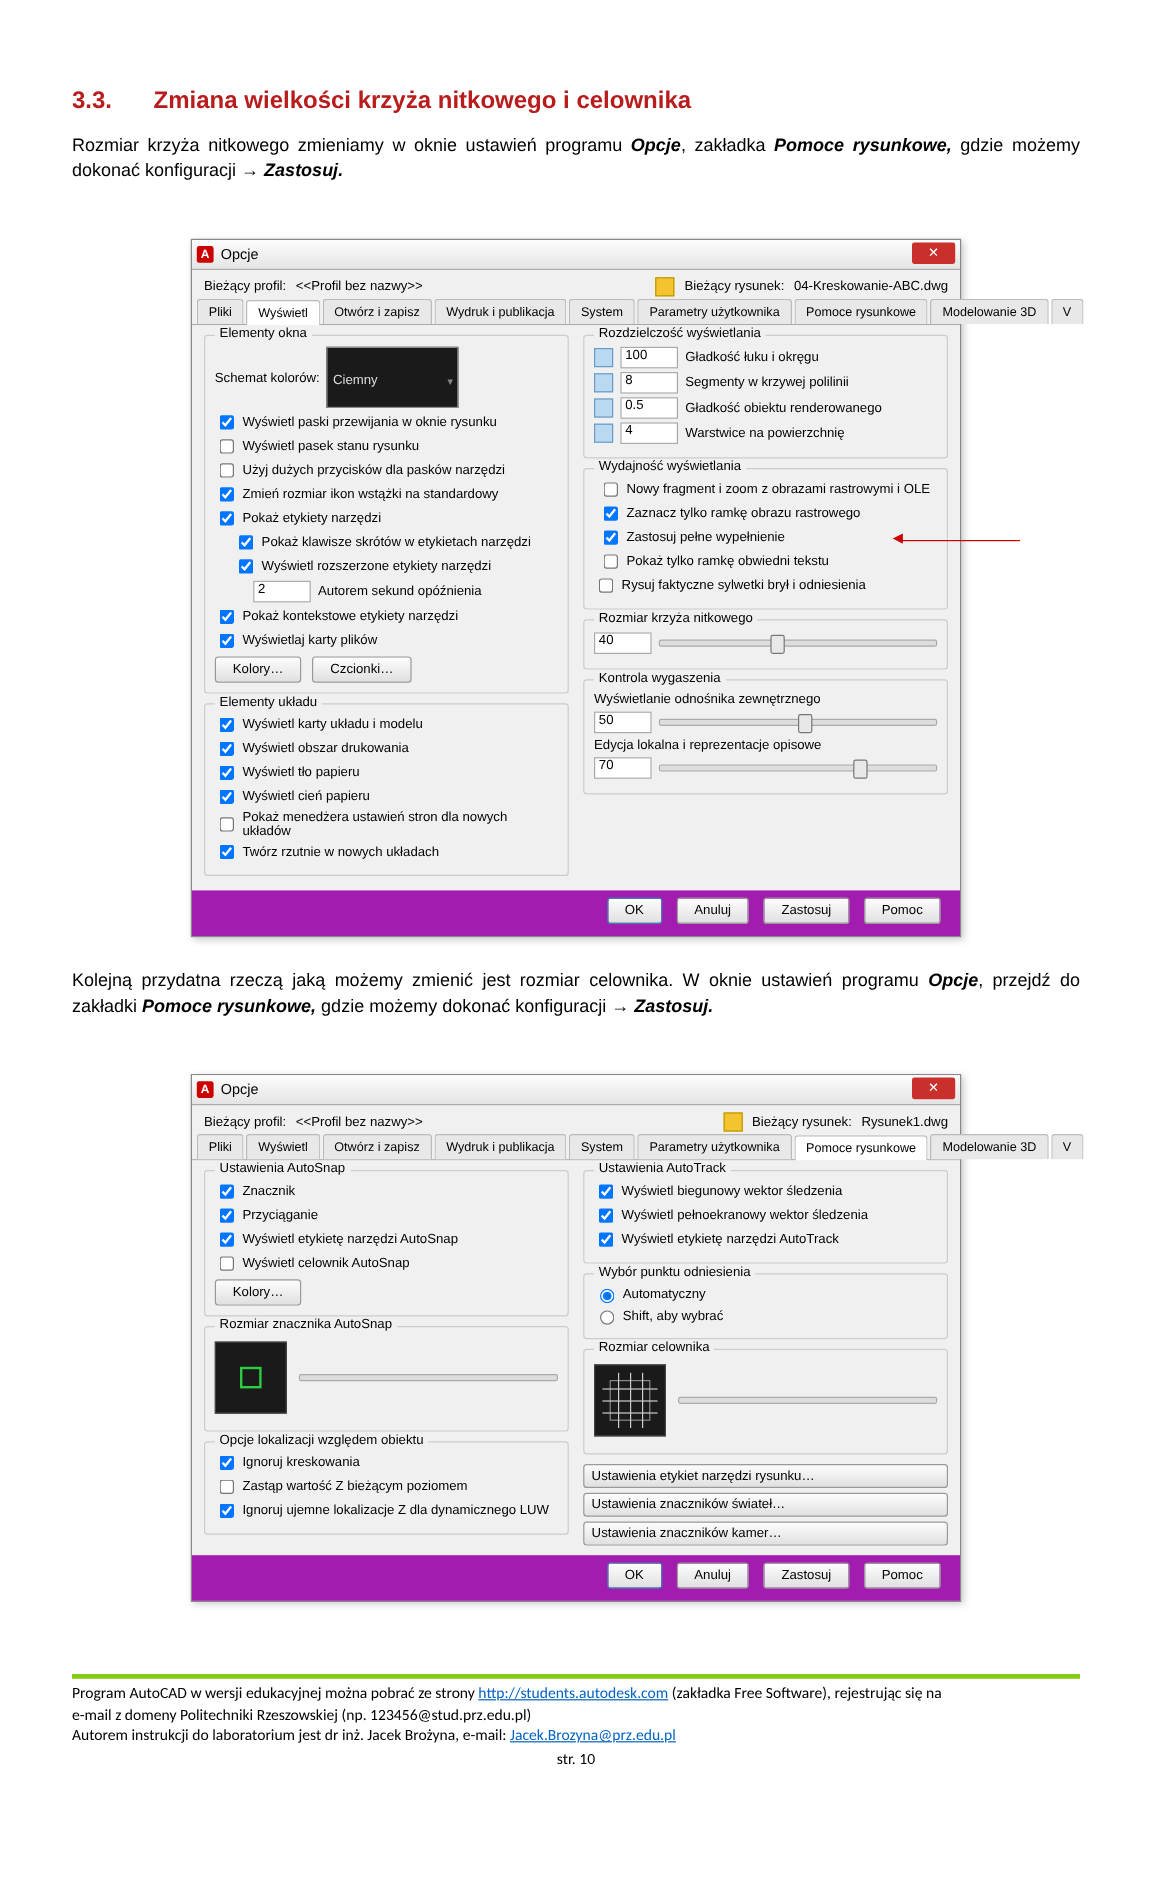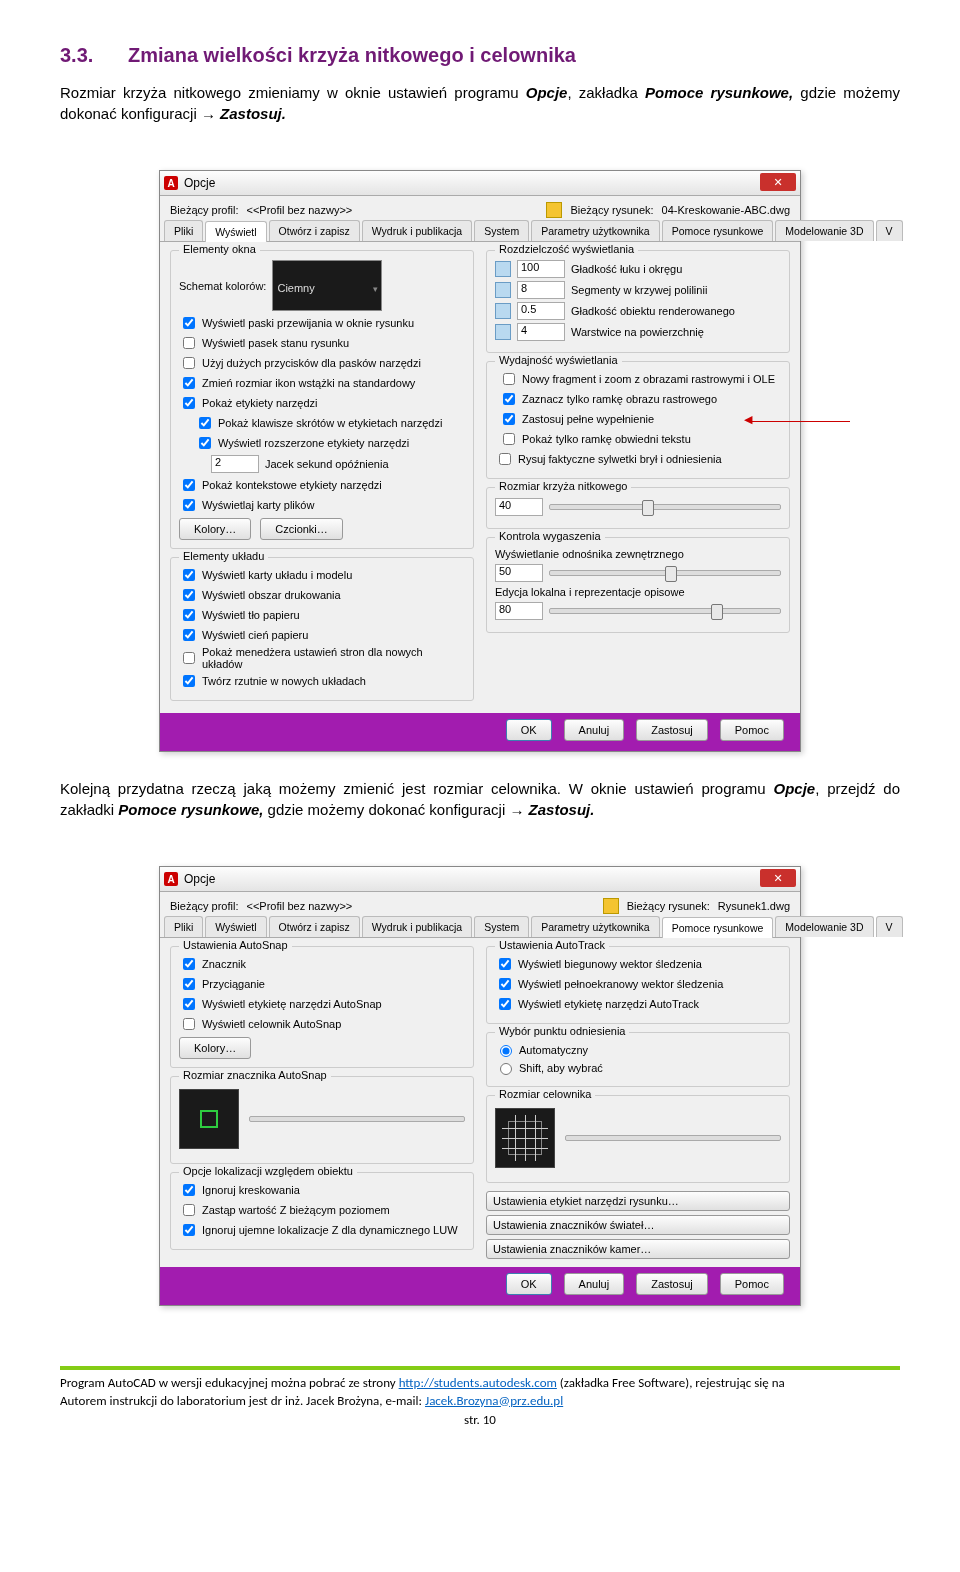--- a/index.html
+++ b/index.html
@@ -1,17 +1,17 @@
 <!DOCTYPE html>
 <html><head>
 <meta charset="utf-8">
 <style>
   body { margin:0; background:#fff; font-family: Verdana, Arial, sans-serif; color:#000; width:960px; margin:0 auto; }
   .page { padding:44px 60px 30px 60px; }
-  .heading { font-size:20px; font-weight:bold; color:#701a75; margin-bottom:14px; }
+  .heading { font-size:20px; font-weight:bold; color:#b91c1c; margin-bottom:14px;margin-top:29px; }
   .heading .num { display:inline-block; width:68px; }
   .paratext { font-size:15px; line-height:1.4; text-align:justify; margin-bottom:8px; }
   .bolditalic { font-weight:bold; font-style:italic; }
 
   .dialog { width:640px; margin:46px auto 20px auto; border:1px solid #888; background:#f0f0f0; font-family:"Segoe UI",Tahoma,sans-serif; font-size:11px; color:#000; box-shadow:2px 2px 6px rgba(0,0,0,0.2); }
   .titlebar { height:24px; background:linear-gradient(#fdfdfd,#e4e4e4); border-bottom:1px solid #aaa; display:flex; align-items:center; padding:0 4px; position:relative; }
   .titlebar .aicon { width:14px; height:14px; background:#c00; border-radius:2px; margin-right:6px; display:inline-flex; align-items:center; justify-content:center; color:#fff; font-size:10px; font-weight:bold; }
   .titlebar .ttxt { font-size:12px; }
   .titlebar .close { position:absolute; right:4px; top:2px; width:36px; height:18px; background:#c9302c; border-radius:2px; color:#fff; text-align:center; line-height:18px; font-size:11px; }
   .infobar { padding:6px 10px 2px 10px; display:flex; align-items:center; gap:8px; }
@@ -129,21 +129,21 @@
           <div class="check indent">
               <input type="checkbox" checked="" style="">
               <span>Pokaż klawisze skrótów w etykietach narzędzi</span>
             </div>
           <div class="check indent">
               <input type="checkbox" checked="" style="">
               <span>Wyświetl rozszerzone etykiety narzędzi</span>
             </div>
           <div class="row indent" style="margin-left:32px;">
               <span class="numbox">2</span>
-              <span>Jacek sekund opóźnienia</span>
+              <span>Autorem sekund opóźnienia</span>
             </div>
           <div class="check">
               <input type="checkbox" checked="" style="">
               <span>Pokaż kontekstowe etykiety narzędzi</span>
             </div>
           <div class="check">
               <input type="checkbox" checked="" style="">
               <span>Wyświetlaj karty plików</span>
             </div>
           <div style="margin-top:4px;">
@@ -244,21 +244,21 @@
           <div class="group-title">Kontrola wygaszenia</div>
           <div class="label">Wyświetlanie odnośnika zewnętrznego</div>
           <div class="slider">
               <span class="val">50</span>
               <div class="track">
                 <div class="thumb" style="left:50%"></div>
               </div>
             </div>
           <div class="label">Edycja lokalna i reprezentacje opisowe</div>
           <div class="slider">
-              <span class="val">80</span>
+              <span class="val">70</span>
               <div class="track">
                 <div class="thumb" style="left:70%"></div>
               </div>
             </div>
         </div>
       </div>
     </div>
     <div class="footer-btns">
       <span class="btn ok">OK</span>
       <span class="btn">Anuluj</span>
@@ -397,17 +397,18 @@
     <div class="footer-btns">
       <span class="btn ok">OK</span>
       <span class="btn">Anuluj</span>
       <span class="btn">Zastosuj</span>
       <span class="btn">Pomoc</span>
     </div>
   </div>
 
   <div class="page-footer">
     <div><span>Program AutoCAD w wersji edukacyjnej można pobrać ze strony </span><a>http://students.autodesk.com</a><span> (zakładka Free Software), rejestrując się na</span></div>
+    <div>e-mail z domeny Politechniki Rzeszowskiej (np. 123456@stud.prz.edu.pl)</div>
     <div><span>Autorem instrukcji do laboratorium jest dr inż. Jacek Brożyna, e-mail: </span><a>Jacek.Brozyna@prz.edu.pl</a></div>
     <div class="pgnum">str. 10</div>
   </div>
 
 </div>
 
 </body></html>

